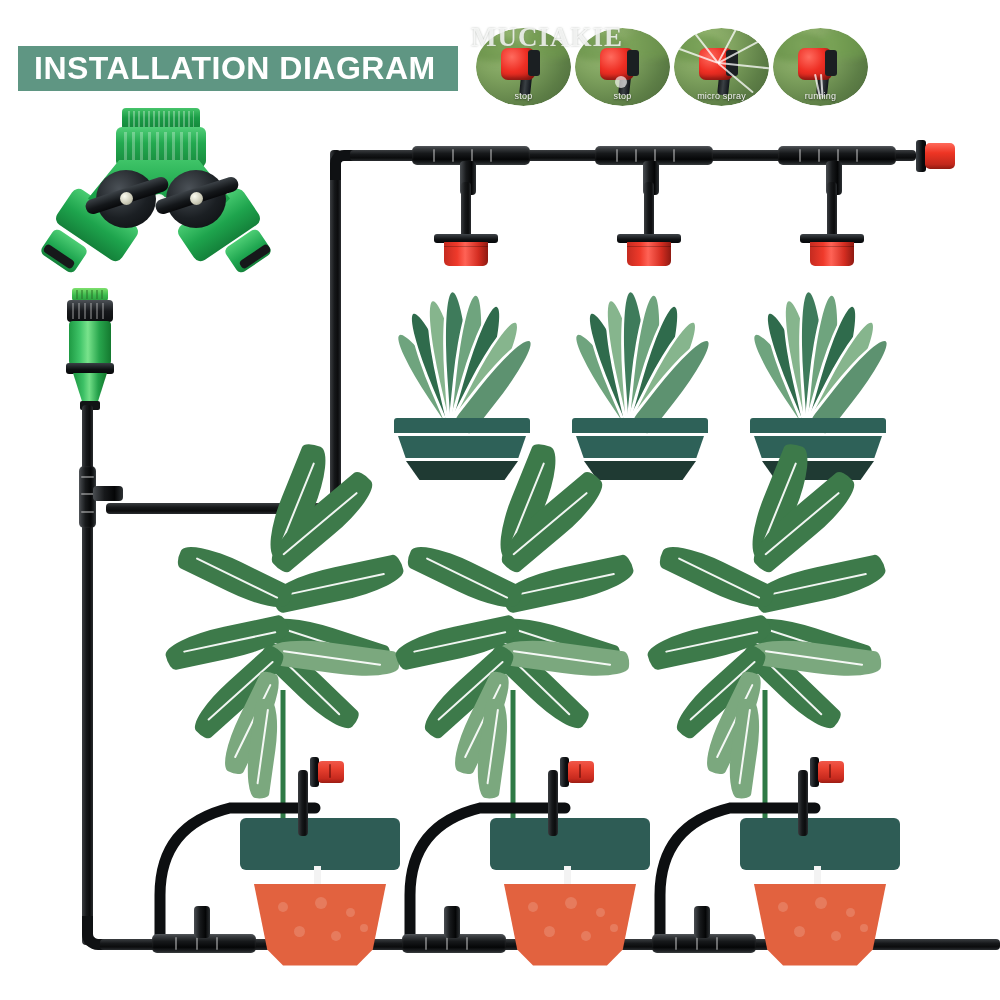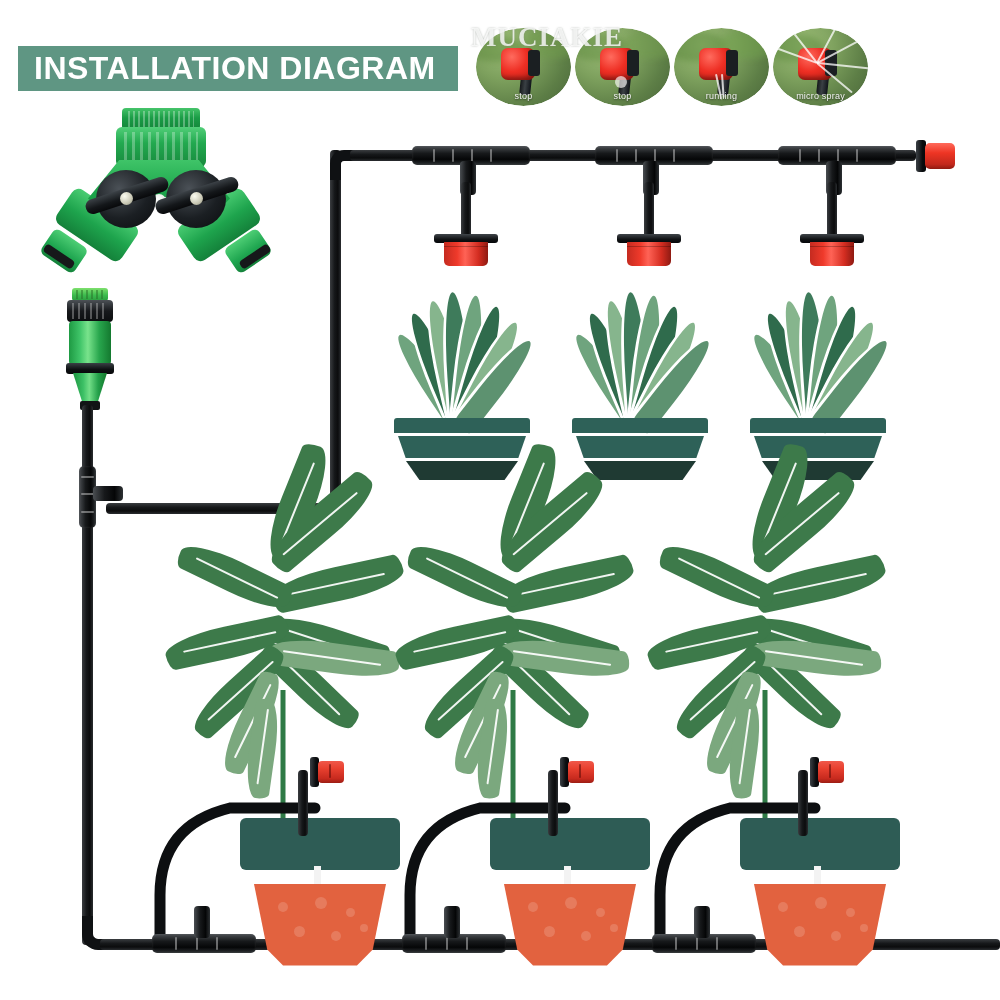--- a/index.html
+++ b/index.html
@@ -239,43 +239,43 @@
       <div class="blurleaf" style="left:52%;top:4%;width:56%;height:36%;background:#739d50;"></div>
       <div class="stem"></div>
       <div class="knob"></div>
       <div class="collar"></div>
       <div class="jet" style="left:42%;top:62%;width:12px;height:12px;border-radius:50%;background:rgba(255,255,255,.65);"></div>
       <div class="lbl">stop</div>
     </div>
 
     <div class="thumb">
       <div class="bg"></div>
-      <div class="blurleaf" style="left:-8%;top:4%;width:64%;height:40%;background:#5d8a3e;"></div>
-      <div class="blurleaf" style="left:48%;top:2%;width:60%;height:38%;background:#71a04e;"></div>
-      <div class="stem"></div>
-      <div class="knob"></div>
-      <div class="collar"></div>
-      <div class="jet" style="left:44%;top:58%;width:26px;transform:rotate(78deg);"></div>
-      <div class="jet" style="left:50%;top:58%;width:24px;transform:rotate(86deg);"></div>
-      <div class="lbl">running</div>
-    </div>
-
-    <div class="thumb">
-      <div class="bg"></div>
       <div class="blurleaf" style="left:-8%;top:8%;width:62%;height:36%;background:#5f8c40;"></div>
       <div class="stem"></div>
       <div class="knob"></div>
       <div class="collar"></div>
       <div class="jet" style="left:46%;top:44%;width:48px;transform:rotate(-62deg);"></div>
       <div class="jet" style="left:46%;top:44%;width:52px;transform:rotate(-28deg);"></div>
       <div class="jet" style="left:46%;top:44%;width:52px;transform:rotate(6deg);"></div>
       <div class="jet" style="left:46%;top:44%;width:46px;transform:rotate(40deg);"></div>
       <div class="jet" style="left:46%;top:44%;width:44px;transform:rotate(200deg);"></div>
       <div class="jet" style="left:46%;top:44%;width:42px;transform:rotate(232deg);"></div>
       <div class="lbl">micro spray</div>
+    </div>
+
+    <div class="thumb">
+      <div class="bg"></div>
+      <div class="blurleaf" style="left:-8%;top:4%;width:64%;height:40%;background:#5d8a3e;"></div>
+      <div class="blurleaf" style="left:48%;top:2%;width:60%;height:38%;background:#71a04e;"></div>
+      <div class="stem"></div>
+      <div class="knob"></div>
+      <div class="collar"></div>
+      <div class="jet" style="left:44%;top:58%;width:26px;transform:rotate(78deg);"></div>
+      <div class="jet" style="left:50%;top:58%;width:24px;transform:rotate(86deg);"></div>
+      <div class="lbl">running</div>
     </div>
 
   </div>
 
   <div class="abs nolabel" id="watermark">
     <span class="leafmark"></span><span>MUCIAKIE</span>
   </div>
 
 
   <div class="abs" id="splitter">

